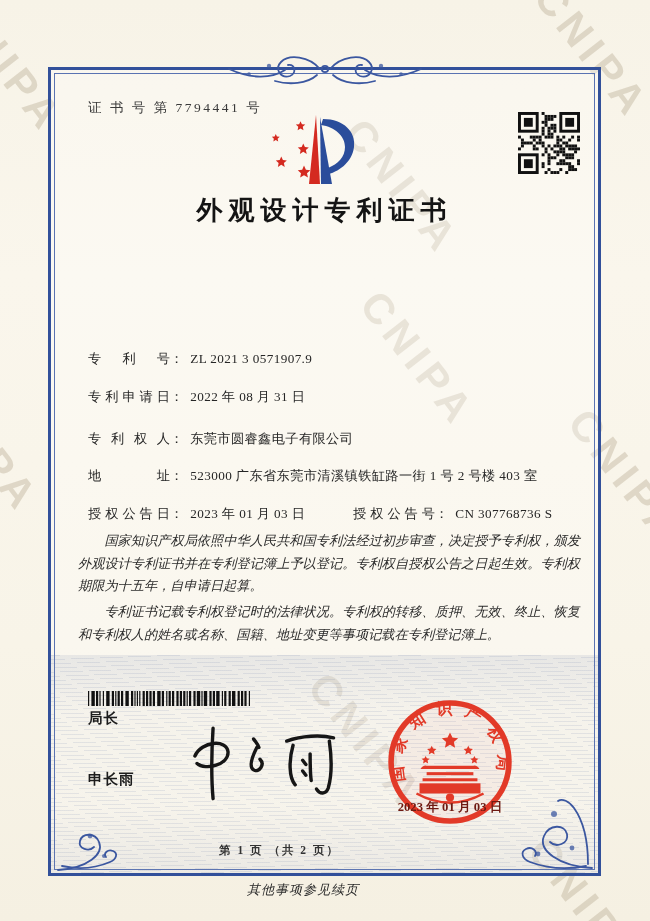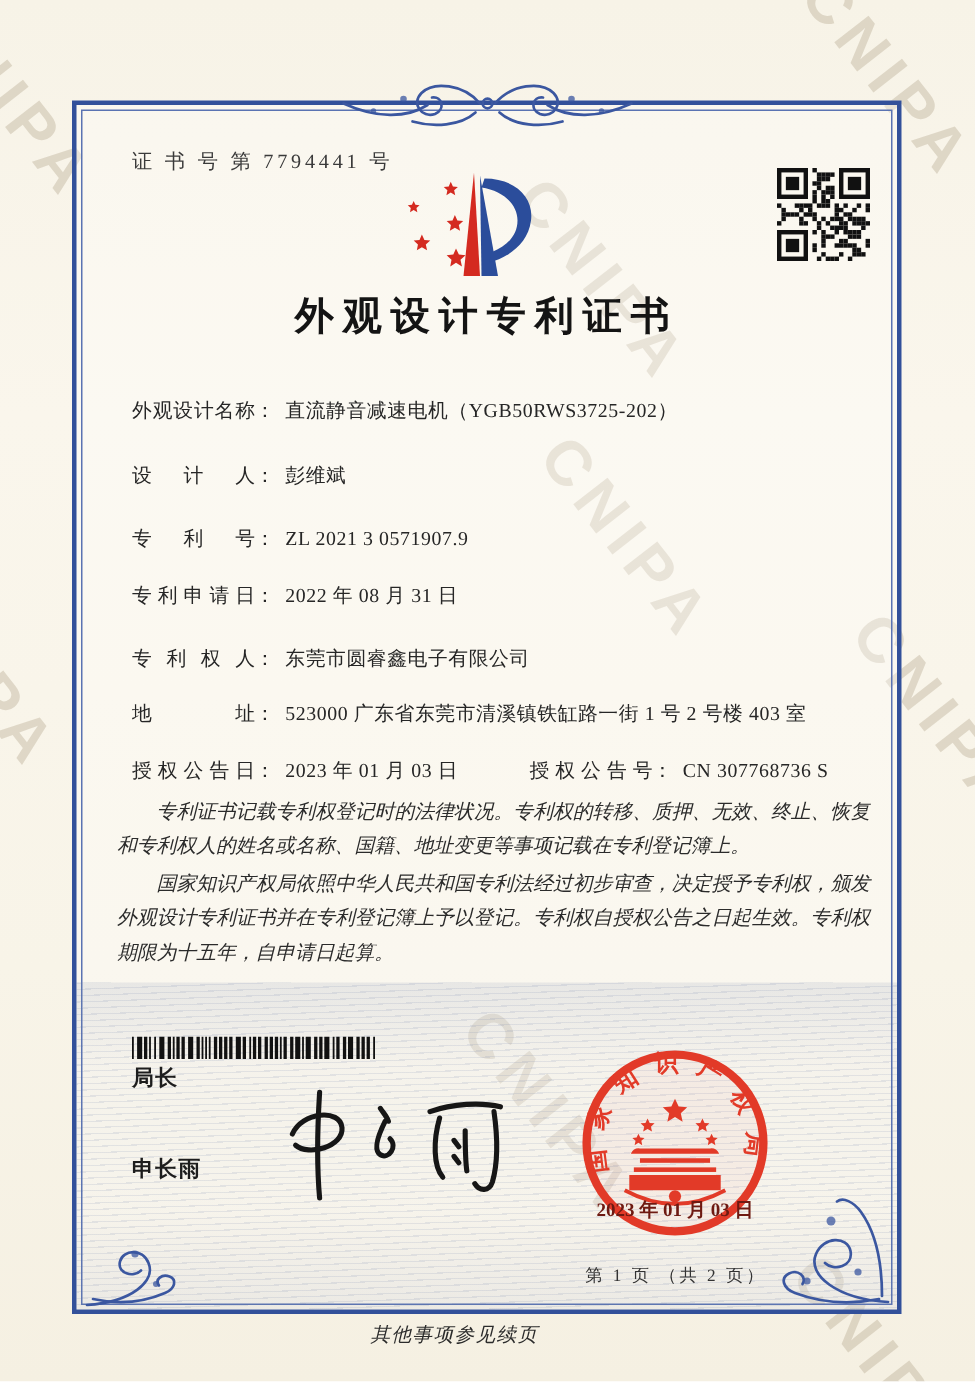--- a/index.html
+++ b/index.html
@@ -35,22 +35,22 @@
   .paras{position:absolute;left:78px;top:530px;width:502px;font-size:13.2px;line-height:1.72;
          color:#2b2b2b;text-align:justify;font-style:italic;}
   .paras p{text-indent:2em;margin-bottom:3px;}
   .barcode{position:absolute;left:88px;top:691px;}
   .signoff{position:absolute;left:88px;font-family:"Liberation Sans","DejaVu Sans",sans-serif;
            font-size:14.5px;font-weight:600;color:#1d1d1d;letter-spacing:1px;}
   .so1{top:709px}.so2{top:770px}
   .signature{position:absolute;left:180px;top:724px;}
   .seal{position:absolute;left:386px;top:698px;}
   .seal text{font-weight:bold;}
-  .page-info{position:absolute;left:48px;top:843px;width:463px;text-align:right;
-             font-size:11.5px;letter-spacing:2px;color:#333;}
+  .page-info{position:absolute;left:48px;top:843px;width:463px;text-align:center;
+             font-size:11.5px;letter-spacing:2px;color:#333;font-weight:bold;}
   .cont-note{position:absolute;left:0;top:881px;width:606px;text-align:center;
              font-size:13px;font-style:italic;color:#2b2b2b;letter-spacing:1px;}
   .orn{position:absolute;z-index:4;}
   .orn path,.orn circle{stroke:var(--orn_blue);fill:none;stroke-width:1.8;stroke-linecap:round;}
   .orn .fl{fill:var(--orn_blue);stroke:none;opacity:.75;}
   .top-orn{left:223px;top:48px;}
   .bl-orn{left:54px;top:792px;transform:scaleX(-1);}
   .br-orn{left:488px;top:756px;}
   .sig path{stroke:#161616;stroke-width:3.2;fill:none;stroke-linecap:round;stroke-linejoin:round;}
   .lr{fill:var(--logo_red)} .lb{fill:var(--logo_blue)}
@@ -251,48 +251,42 @@
         <rect x="56.0952380952381" y="56.0952380952381" width="2.9523809523809526" height="2.9523809523809526" fill="#111"></rect>
         <rect x="59.04761904761905" y="23.61904761904762" width="2.9523809523809526" height="2.9523809523809526" fill="#111"></rect>
         <rect x="59.04761904761905" y="26.571428571428573" width="2.9523809523809526" height="2.9523809523809526" fill="#111"></rect>
         <rect x="59.04761904761905" y="35.42857142857143" width="2.9523809523809526" height="2.9523809523809526" fill="#111"></rect>
         <rect x="59.04761904761905" y="47.23809523809524" width="2.9523809523809526" height="2.9523809523809526" fill="#111"></rect>
         <rect x="59.04761904761905" y="50.19047619047619" width="2.9523809523809526" height="2.9523809523809526" fill="#111"></rect>
       </svg>
 
     <div class="title">外观设计专利证书</div>
 
-    <div class="frow r1">
-      <span class="flabel">外观设计名称</span><span>：</span><span class="fvalue">直流静音减速电机（YGB50RWS3725-202）</span>
-    </div>
-    <div class="frow r2">
-      <span class="flabel">设计人</span><span>：</span><span class="fvalue">彭维斌</span>
-    </div>
     <div class="frow r3">
       <span class="flabel">专利号</span><span>：</span><span class="fvalue">ZL 2021 3 0571907.9</span>
     </div>
     <div class="frow r4">
       <span class="flabel">专利申请日</span><span>：</span><span class="fvalue">2022 年 08 月 31 日</span>
     </div>
     <div class="frow r5">
       <span class="flabel">专利权人</span><span>：</span><span class="fvalue">东莞市圆睿鑫电子有限公司</span>
     </div>
     <div class="frow r6">
       <span class="flabel">地址</span><span>：</span><span class="fvalue">523000 广东省东莞市清溪镇铁缸路一街 1 号 2 号楼 403 室</span>
     </div>
     <div class="frow r7">
       <span class="flabel">授权公告日</span><span>：</span><span class="fvalue">2023 年 01 月 03 日</span>
       <span class="grant">
         <span class="flabel">授权公告号</span><span>：</span><span class="fvalue">CN 307768736 S</span>
       </span>
     </div>
 
     <div class="paras">
+      <p>国家知识产权局依照中华人民共和国专利法经过初步审查，决定授予专利权，颁发外观设计专利证书并在专利登记簿上予以登记。专利权自授权公告之日起生效。专利权期限为十五年，自申请日起算。</p>
       <p>专利证书记载专利权登记时的法律状况。专利权的转移、质押、无效、终止、恢复和专利权人的姓名或名称、国籍、地址变更等事项记载在专利登记簿上。</p>
-      <p>国家知识产权局依照中华人民共和国专利法经过初步审查，决定授予专利权，颁发外观设计专利证书并在专利登记簿上予以登记。专利权自授权公告之日起生效。专利权期限为十五年，自申请日起算。</p>
     </div>
 
     <svg class="barcode" id="barcode" width="166" height="15" viewBox="0 0 166 15">
         <rect x="0" y="0" width="1.2" height="15" fill="#111"></rect>
         <rect x="3.4000000000000004" y="0" width="3.4" height="15" fill="#111"></rect>
         <rect x="8" y="0" width="2.2" height="15" fill="#111"></rect>
         <rect x="11.4" y="0" width="1.2" height="15" fill="#111"></rect>
         <rect x="14.8" y="0" width="1.2" height="15" fill="#111"></rect>
         <rect x="18.200000000000003" y="0" width="3.4" height="15" fill="#111"></rect>
         <rect x="23.800000000000004" y="0" width="2.2" height="15" fill="#111"></rect>

